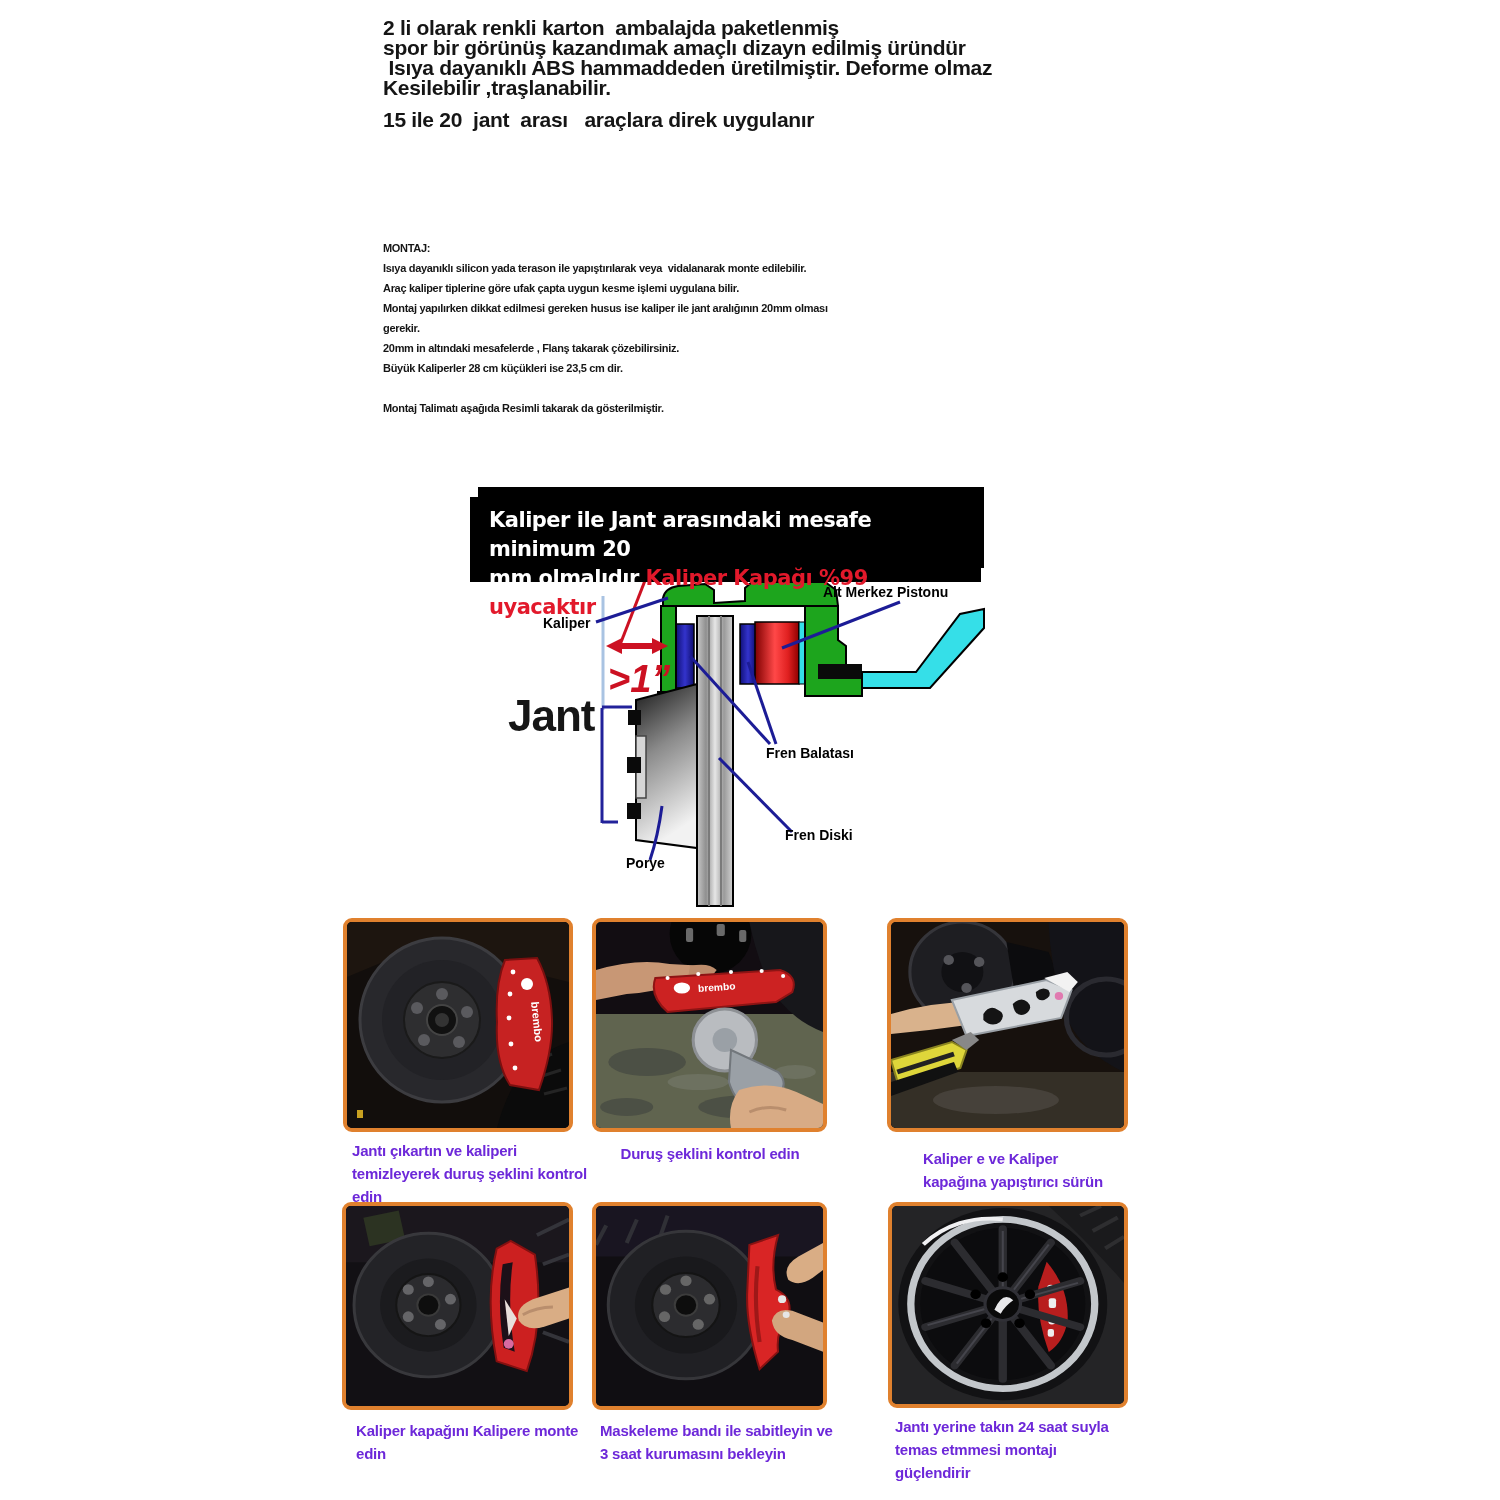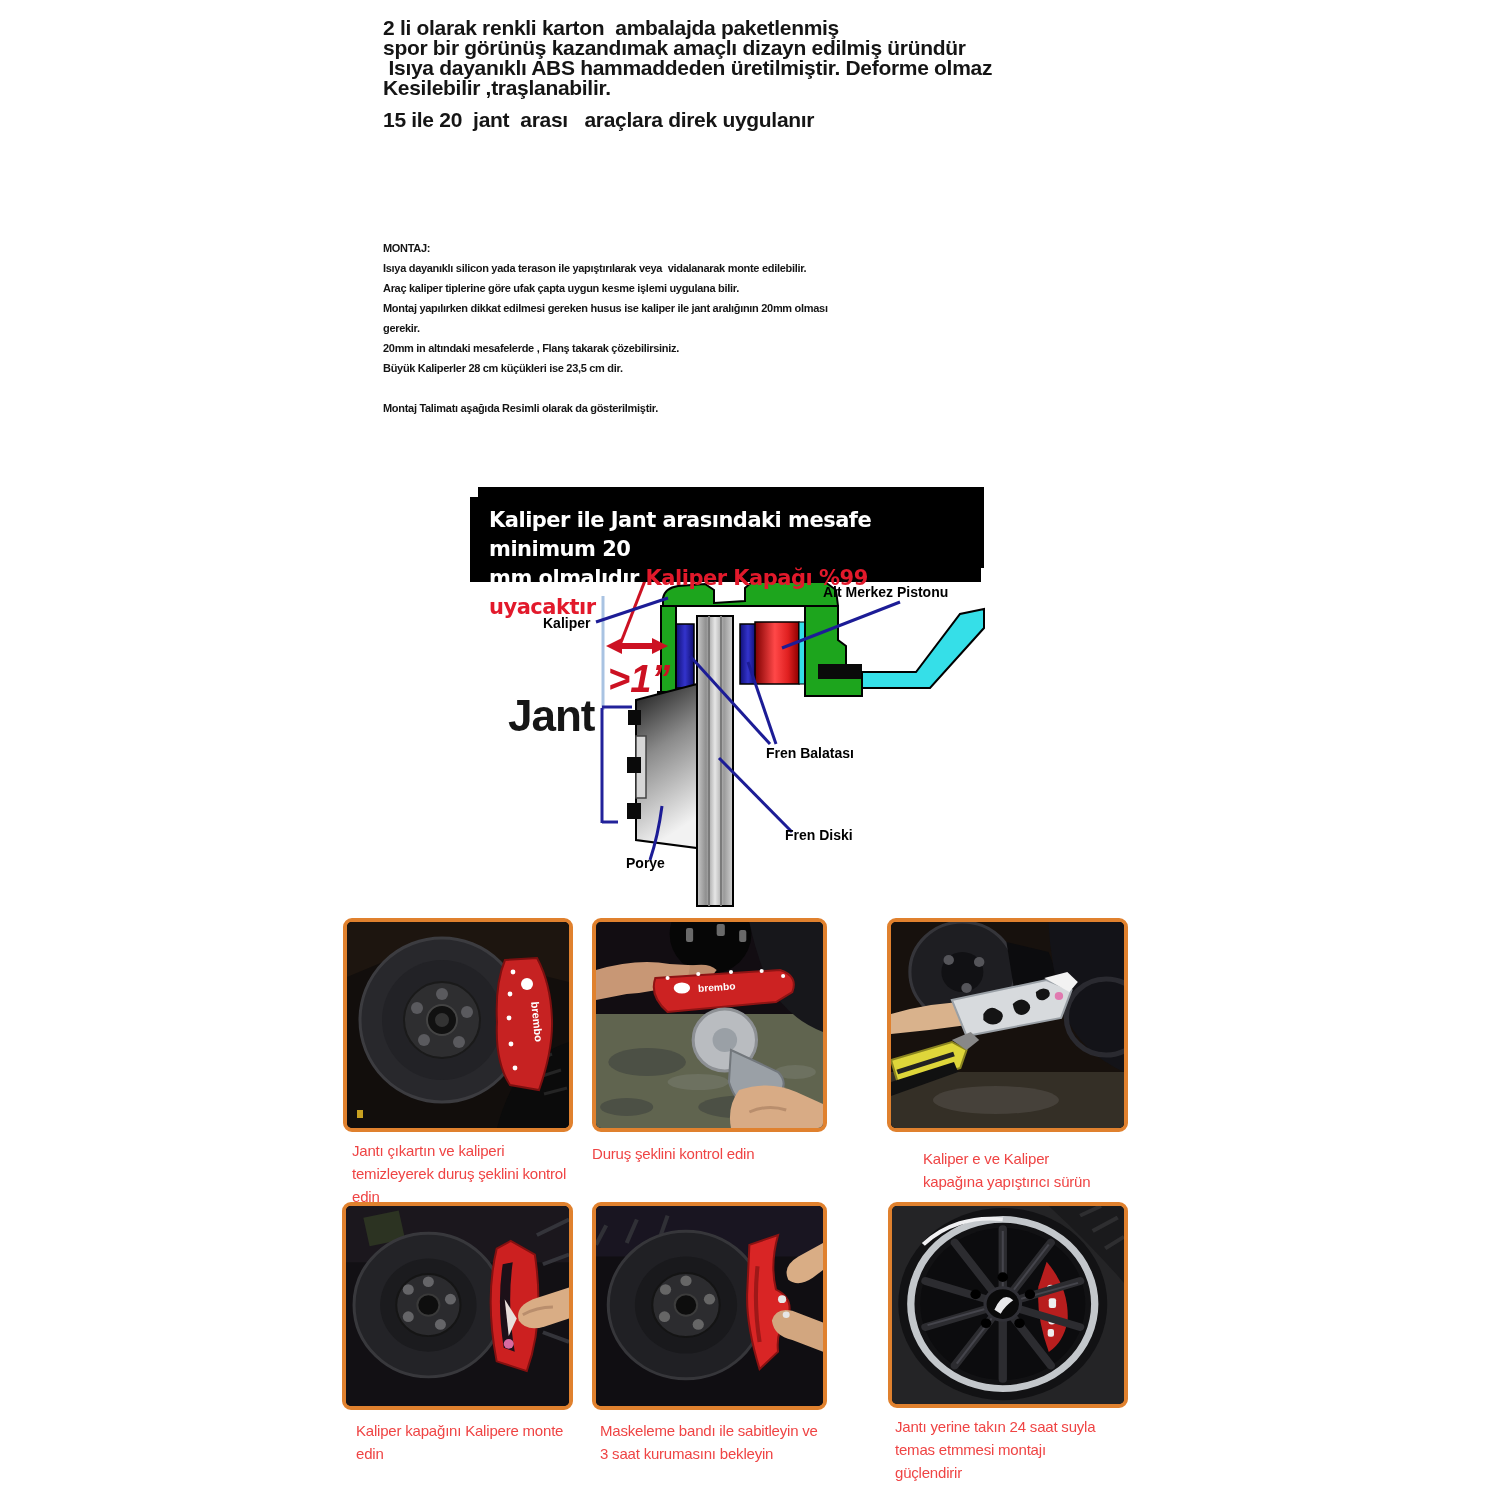--- a/index.html
+++ b/index.html
@@ -19,23 +19,23 @@
   .banner .bl{font-size:21px;font-weight:bold;color:#fff;line-height:29px;
           font-family:"DejaVu Sans","Liberation Sans",sans-serif;letter-spacing:-0.5px;}
   .banner .red{color:#e2192b;}
   .diagram{position:absolute;left:460px;top:578px;width:560px;height:332px;z-index:2;}
   .dlabel{font:bold 14px "Liberation Sans",sans-serif;fill:#000;}
   .dbig{font:bold 44px "Liberation Sans",sans-serif;fill:#161616;letter-spacing:-1px;}
   .dred{font:bold italic 38px "Liberation Sans",sans-serif;fill:#cc1122;}
   .photo{position:absolute;border:4px solid #e0812e;border-radius:9px;overflow:hidden;
          box-sizing:border-box;background:#0e0e10;}
   .photo svg{display:block;width:100%;height:100%;}
-  .cap{position:absolute;font-size:15px;font-weight:normal;line-height:23px;color:#ef4444;
+  .cap{position:absolute;font-size:15px;font-weight:bold;line-height:23px;color:#6d28d9;
        letter-spacing:-0.2px;}
-  .cap.center{}
+  .cap.center{text-align:center;}
 </style>
 </head>
 <body>
 
 <div id="page">
 
   <div class="intro">
     <div class="txtline">2 li olarak renkli karton  ambalajda paketlenmiş</div>
     <div class="txtline">spor bir görünüş kazandımak amaçlı dizayn edilmiş üründür</div>
     <div class="txtline"> Isıya dayanıklı ABS hammaddeden üretilmiştir. Deforme olmaz</div>
@@ -44,21 +44,21 @@
   </div>
 
   <div class="montaj">
     <div class="txtline">MONTAJ:</div>
     <div class="txtline">Isıya dayanıklı silicon yada terason ile yapıştırılarak veya  vidalanarak monte edilebilir.</div>
     <div class="txtline">Araç kaliper tiplerine göre ufak çapta uygun kesme işlemi uygulana bilir.</div>
     <div class="txtline">Montaj yapılırken dikkat edilmesi gereken husus ise kaliper ile jant aralığının 20mm olması</div>
     <div class="txtline">gerekir.</div>
     <div class="txtline">20mm in altındaki mesafelerde , Flanş takarak çözebilirsiniz.</div>
     <div class="txtline">Büyük Kaliperler 28 cm küçükleri ise 23,5 cm dir.</div>
-    <div class="txtline gap">Montaj Talimatı aşağıda Resimli olarak da gösterilmiştir.</div>
+    <div class="txtline gap">Montaj Talimatı aşağıda Resimli takarak da gösterilmiştir.</div>
   </div>
 
   <div class="banner">
     <div class="bl">Kaliper ile Jant arasındaki mesafe minimum  20</div>
     <div class="bl"><span>mm olmalıdır </span><span class="red"> Kaliper Kapağı %99 uyacaktır</span></div>
   </div>
 
   <svg class="diagram" viewBox="0 0 560 332">
     <defs>
       <linearGradient id="gPiston" x1="0" y1="0" x2="1" y2="0">

